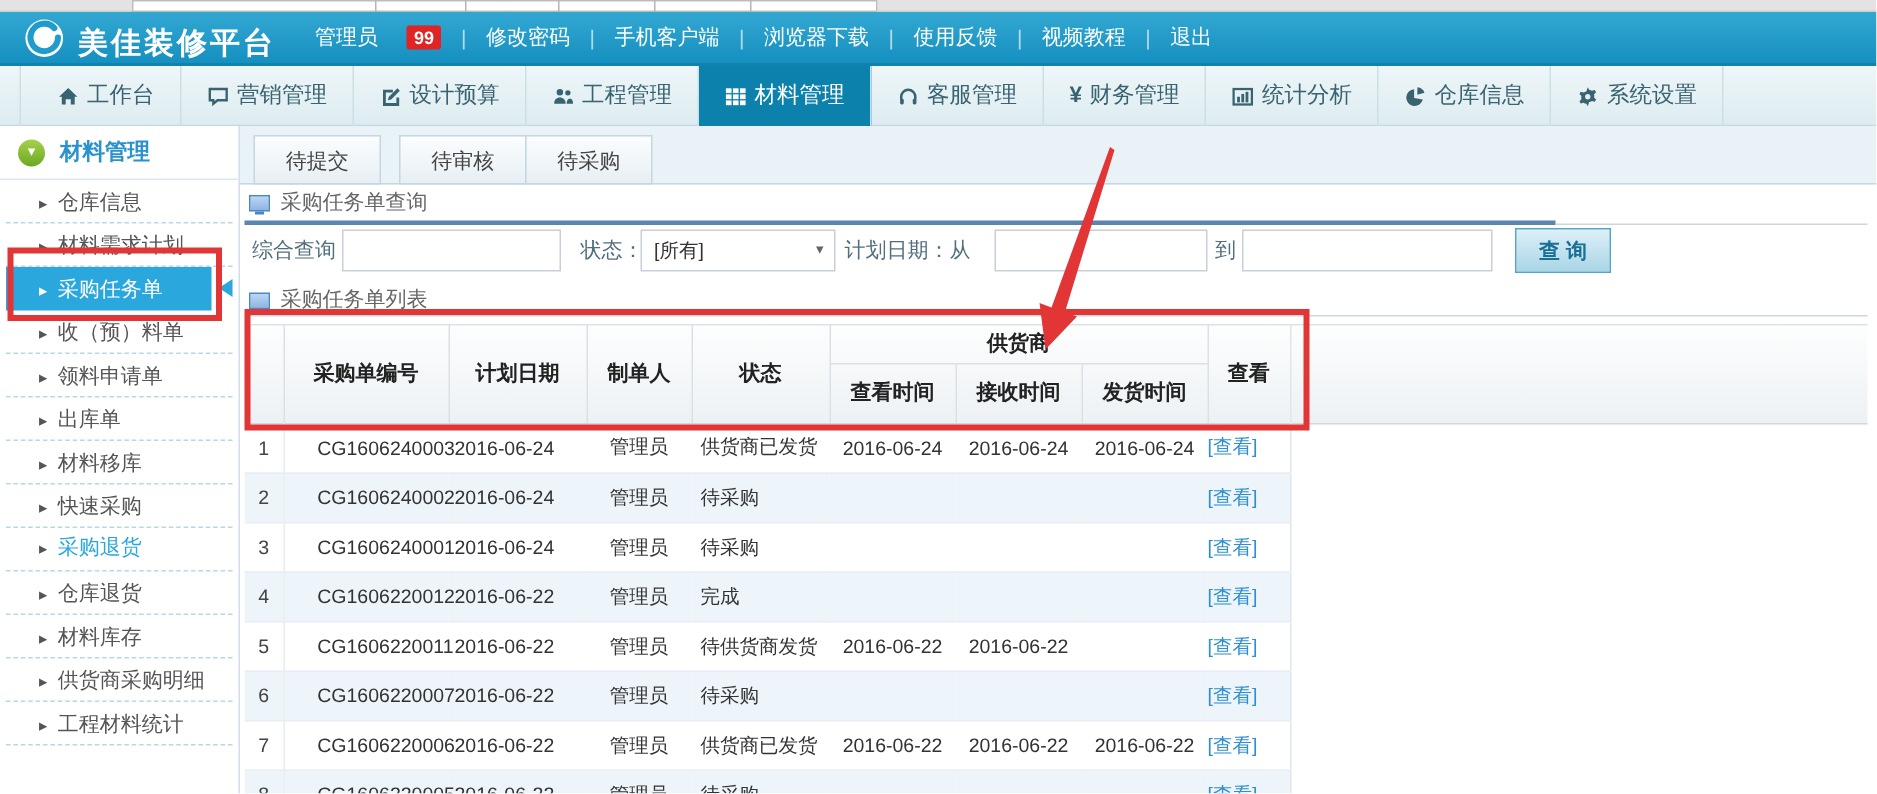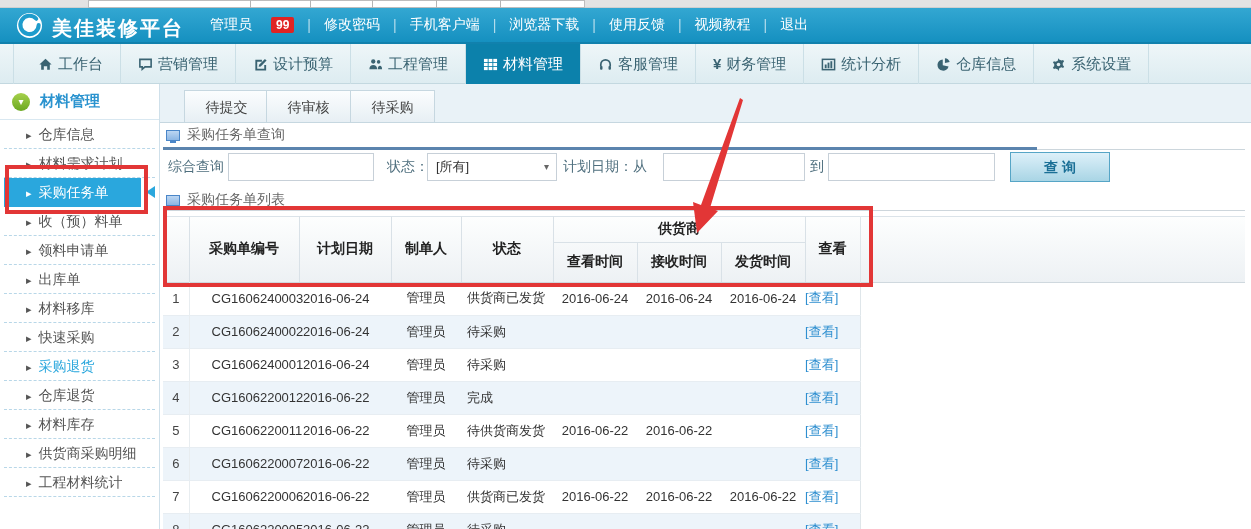--- a/index.html
+++ b/index.html
@@ -31,42 +31,42 @@
   
   .sidebar { position:absolute; left:0; top:84px; width:160px; height:445px; background:#fff; border-right:1px solid #cfe0ea; }
   .side-head { height:36px; display:flex; align-items:center; border-bottom:1px solid #d9e8f1; }
   .green-ball { width:18px; height:18px; border-radius:50%; background:linear-gradient(#a6d14c,#6ba821); margin-left:12px; color:#fff; font-size:10px; text-align:center; line-height:17px; }
   .side-head-label { color:#2a93cf; font-weight:bold; font-size:15px; margin-left:10px; }
   .side-item { position:relative; height:29px; line-height:28px; border-bottom:1px dashed #b8d7e8; padding-left:22px; color:#555; font-size:14px; cursor:pointer; margin:0 4px; white-space:nowrap; }
   .side-item .bullet { font-size:11px; color:#555; margin-right:7px; }
   .side-item.active { background:#2aa7dd; color:#fff; margin-right:18px; border-bottom:1px dashed transparent; }
   .side-item.active .bullet { color:#fff; }
   .side-item.active::after { content:""; position:absolute; right:-14px; top:8px; border-top:6px solid transparent; border-bottom:6px solid transparent; border-right:9px solid #2aa7dd; }
-  .side-item.hover { color:#2aa7dd; }
+  .side-item.hover { color:#2aa7dd;font-family:Liberation Serif, serif; }
 
   
   .main { position:absolute; left:160px; top:84px; width:1091px; height:445px; background:#fff; }
   .tabs-area { position:absolute; left:0; top:0; width:1091px; height:39px; background:#e9f2f7; border-bottom:1px solid #c6d7e0; }
   .tab { position:absolute; top:6px; height:33px; width:85px; text-align:center; line-height:32px; background:linear-gradient(#fbfdfe,#e7eff4); border:1px solid #c6d7e0; color:#444; font-size:14px; cursor:pointer; z-index:1; }
   .tab.active { top:2px; height:38px; background:#fff; border-top:3px solid #2aa7dd; border-bottom:none; font-weight:bold; color:#000; line-height:34px; z-index:3; }
 
   .sec-head { position:absolute; left:6px; height:20px; display:flex; align-items:center; gap:7px; color:#666; font-size:14px; }
   .screen-ico { position:relative; width:14px; height:11px; border:1px solid #4a86c8; background:linear-gradient(#bcd6f2,#8cb6e4); }
   .screen-ico::after { content:""; position:absolute; left:3px; bottom:-3px; width:6px; height:2px; background:#4a86c8; }
   .u-blue { position:absolute; left:3px; top:63px; width:874px; height:3px; background:#5b84ae; }
   .u-blue-cont { position:absolute; left:877px; top:65px; width:208px; height:1px; background:#ccd6dc; }
   .u-gray { position:absolute; left:3px; top:126px; width:1082px; height:1px; background:#cdd6dc; }
 
   
   .filters { position:absolute; left:0; top:68px; width:1091px; height:32px; }
   .flabel { position:absolute; top:6px; color:#4f6f7e; font-size:14px; white-space:nowrap; }
   .finput { position:absolute; top:1px; height:28px; border:1px solid #c7d0d8; background:#fff; padding:0 6px; font-size:13px; font-family:inherit; }
   .fselect { position:absolute; top:1px; height:28px; border:1px solid #c7d0d8; background:#fff; font-size:13px; color:#333; line-height:26px; padding-left:8px; cursor:pointer; }
   .fselect .caret { position:absolute; right:7px; top:0; color:#666; font-size:10px; }
-  .search-btn { position:absolute; top:0; width:100px; height:30px; background:linear-gradient(#ddf0f9,#a9d5e5); border:1px solid #56a5c6; color:#1a6f96; font-weight:bold; font-size:14px; text-align:center; line-height:28px; cursor:pointer; }
+  .search-btn { position:absolute; top:0; width:64px; height:30px; background:linear-gradient(#ddf0f9,#a9d5e5); border:1px solid #56a5c6; color:#1a6f96; font-weight:bold; font-size:14px; text-align:center; line-height:28px; cursor:pointer; }
 
   
   .head-band { position:absolute; left:3px; top:132px; width:1082px; height:67px; background:linear-gradient(#fdfefe,#edf1f4); border-top:1px solid #dbe3e9; border-bottom:1px solid #cfd8de; }
   .table-wrap { position:absolute; left:3px; top:132px; width:699px; height:313px; overflow:hidden; }
   table { border-collapse:collapse; table-layout:fixed; width:697px; }
   thead th { font-size:14px; font-weight:bold; color:#222; border-right:1px solid #d9e1e7; background:transparent; }
   thead tr.gr th { height:26px; }
   thead tr.sub th { height:40px; }
   th.group { border-bottom:1px solid #d9e1e7; }
   th.nob { border-right:none; }
@@ -237,21 +237,21 @@
       <div class="side-item hover"><span class="bullet">▸</span><span>采购退货</span></div>
       <div class="side-item"><span class="bullet">▸</span><span>仓库退货</span></div>
       <div class="side-item"><span class="bullet">▸</span><span>材料库存</span></div>
       <div class="side-item"><span class="bullet">▸</span><span>供货商采购明细</span></div>
       <div class="side-item"><span class="bullet">▸</span><span>工程材料统计</span></div>
     </div>
 </div>
 
 <div class="main">
   <div class="tabs-area" id="tabs-area">
-      <div class="tab" style="left: 24px;">待提交</div>
+      <div class="tab" style="left: 9px;">待提交</div>
       <div class="tab" style="left: 106px;">待审核</div>
       <div class="tab" style="left: 190px;">待采购</div>
     </div>
 
   <div class="sec-head" style="top:41px">
     <span class="screen-ico"></span>
     <span>采购任务单查询</span>
   </div>
   <div class="u-blue"></div>
   <div class="u-blue-cont"></div>

